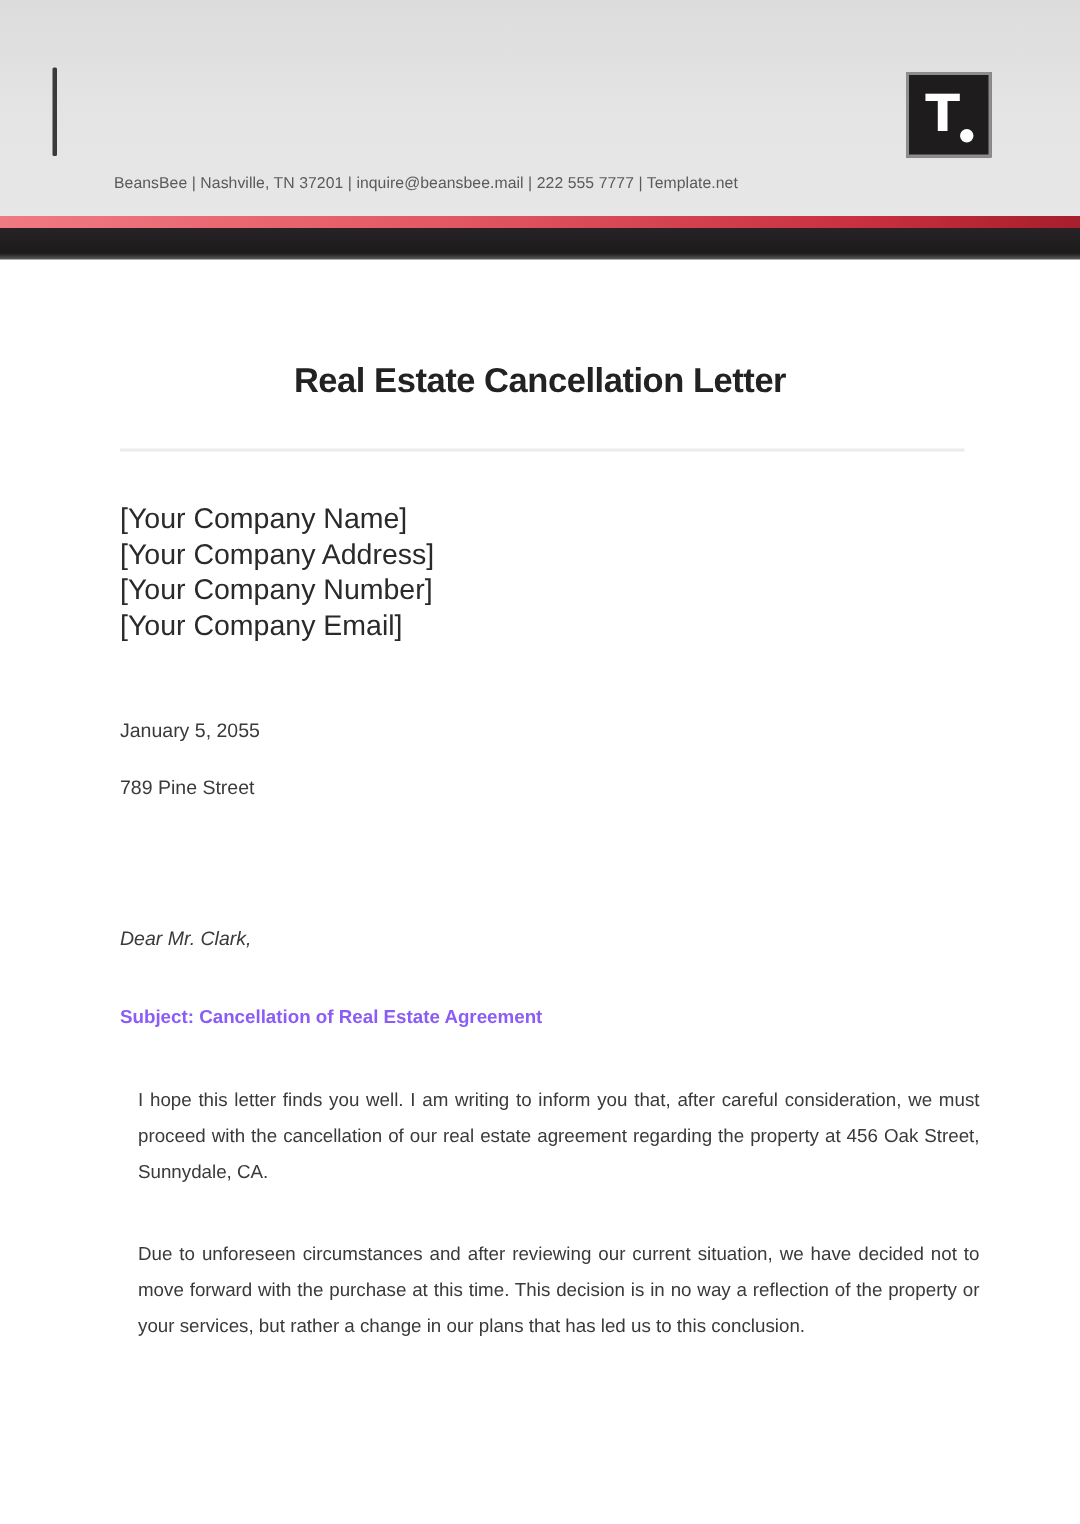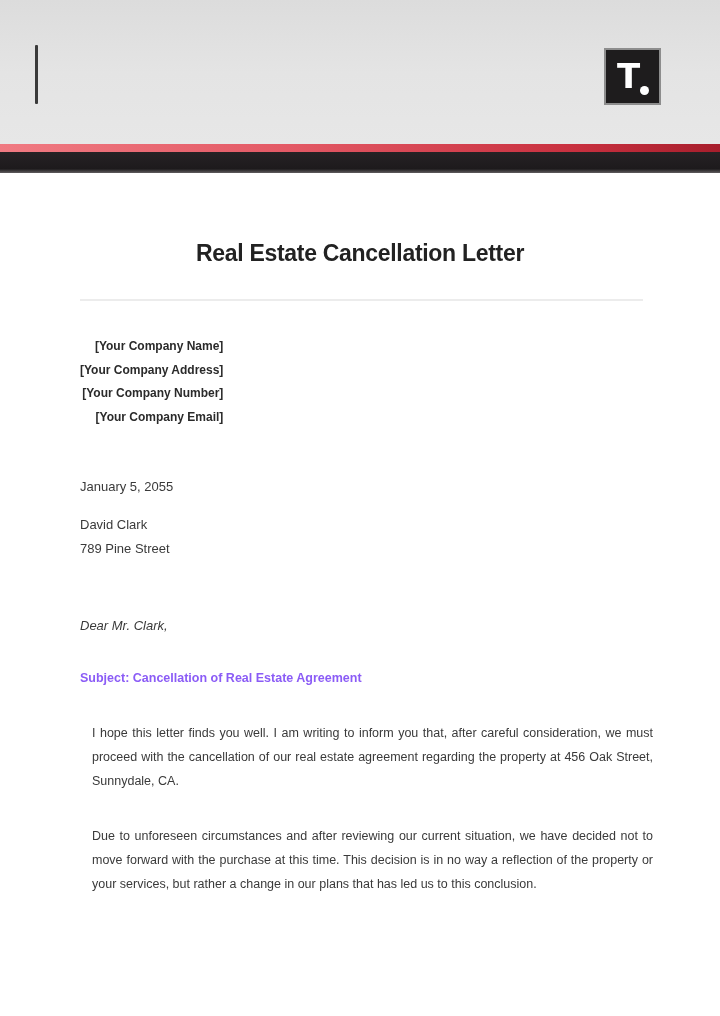--- a/index.html
+++ b/index.html
@@ -104,25 +104,24 @@
       left: 80px;
       top: 299px;
       width: 563px;
       height: 2px;
       background: #ececec;
     }
     .company-block {
       position: absolute;
       left: 80px;
       top: 335px;
-      font-size: 12px;
-      font-weight: bold;
+      font-size: 19px;
+      font-weight: normal;
       color: #2a2a2a;
       line-height: 23.5px;
-      text-align: right;
     }
     .date {
       position: absolute;
       left: 80px;
       top: 459px;
       font-size: 13px;
       color: #3a3a3a;
       margin-top: 20px;
     }
     .recipient {
@@ -161,20 +160,21 @@
     .para1 { top: 721px; }
     .para2 { top: 824px; }
   </style>
 </head>
 <body>
 
 <div class="page">
 
   <div class="header">
     <div class="vbar"></div>
+    <div class="contact-line">BeansBee | Nashville, TN 37201 | inquire@beansbee.mail | 222 555 7777 | Template.net</div>
     <div class="logo">
       <span class="logo-t">T</span>
     </div>
     <div class="logo-dot"></div>
   </div>
 
   <div class="red-band"></div>
   <div class="dark-band"></div>
 
   <h1 class="title">Real Estate Cancellation Letter</h1>
@@ -183,21 +183,20 @@
   <div class="company-block">
     <div>[Your Company Name]</div>
     <div>[Your Company Address]</div>
     <div>[Your Company Number]</div>
     <div>[Your Company Email]</div>
   </div>
 
   <div class="date">January 5, 2055</div>
 
   <div class="recipient">
-    <div>David Clark</div>
     <div>789 Pine Street</div>
   </div>
 
   <div class="salutation">Dear Mr. Clark,</div>
 
   <div class="subject">Subject: Cancellation of Real Estate Agreement</div>
 
   <p class="para para1">I hope this letter finds you well. I am writing to inform you that, after careful consideration, we must proceed with the cancellation of our real estate agreement regarding the property at 456 Oak Street, Sunnydale, CA.</p>
   <p class="para para2">Due to unforeseen circumstances and after reviewing our current situation, we have decided not to move forward with the purchase at this time. This decision is in no way a reflection of the property or your services, but rather a change in our plans that has led us to this conclusion.</p>
 

